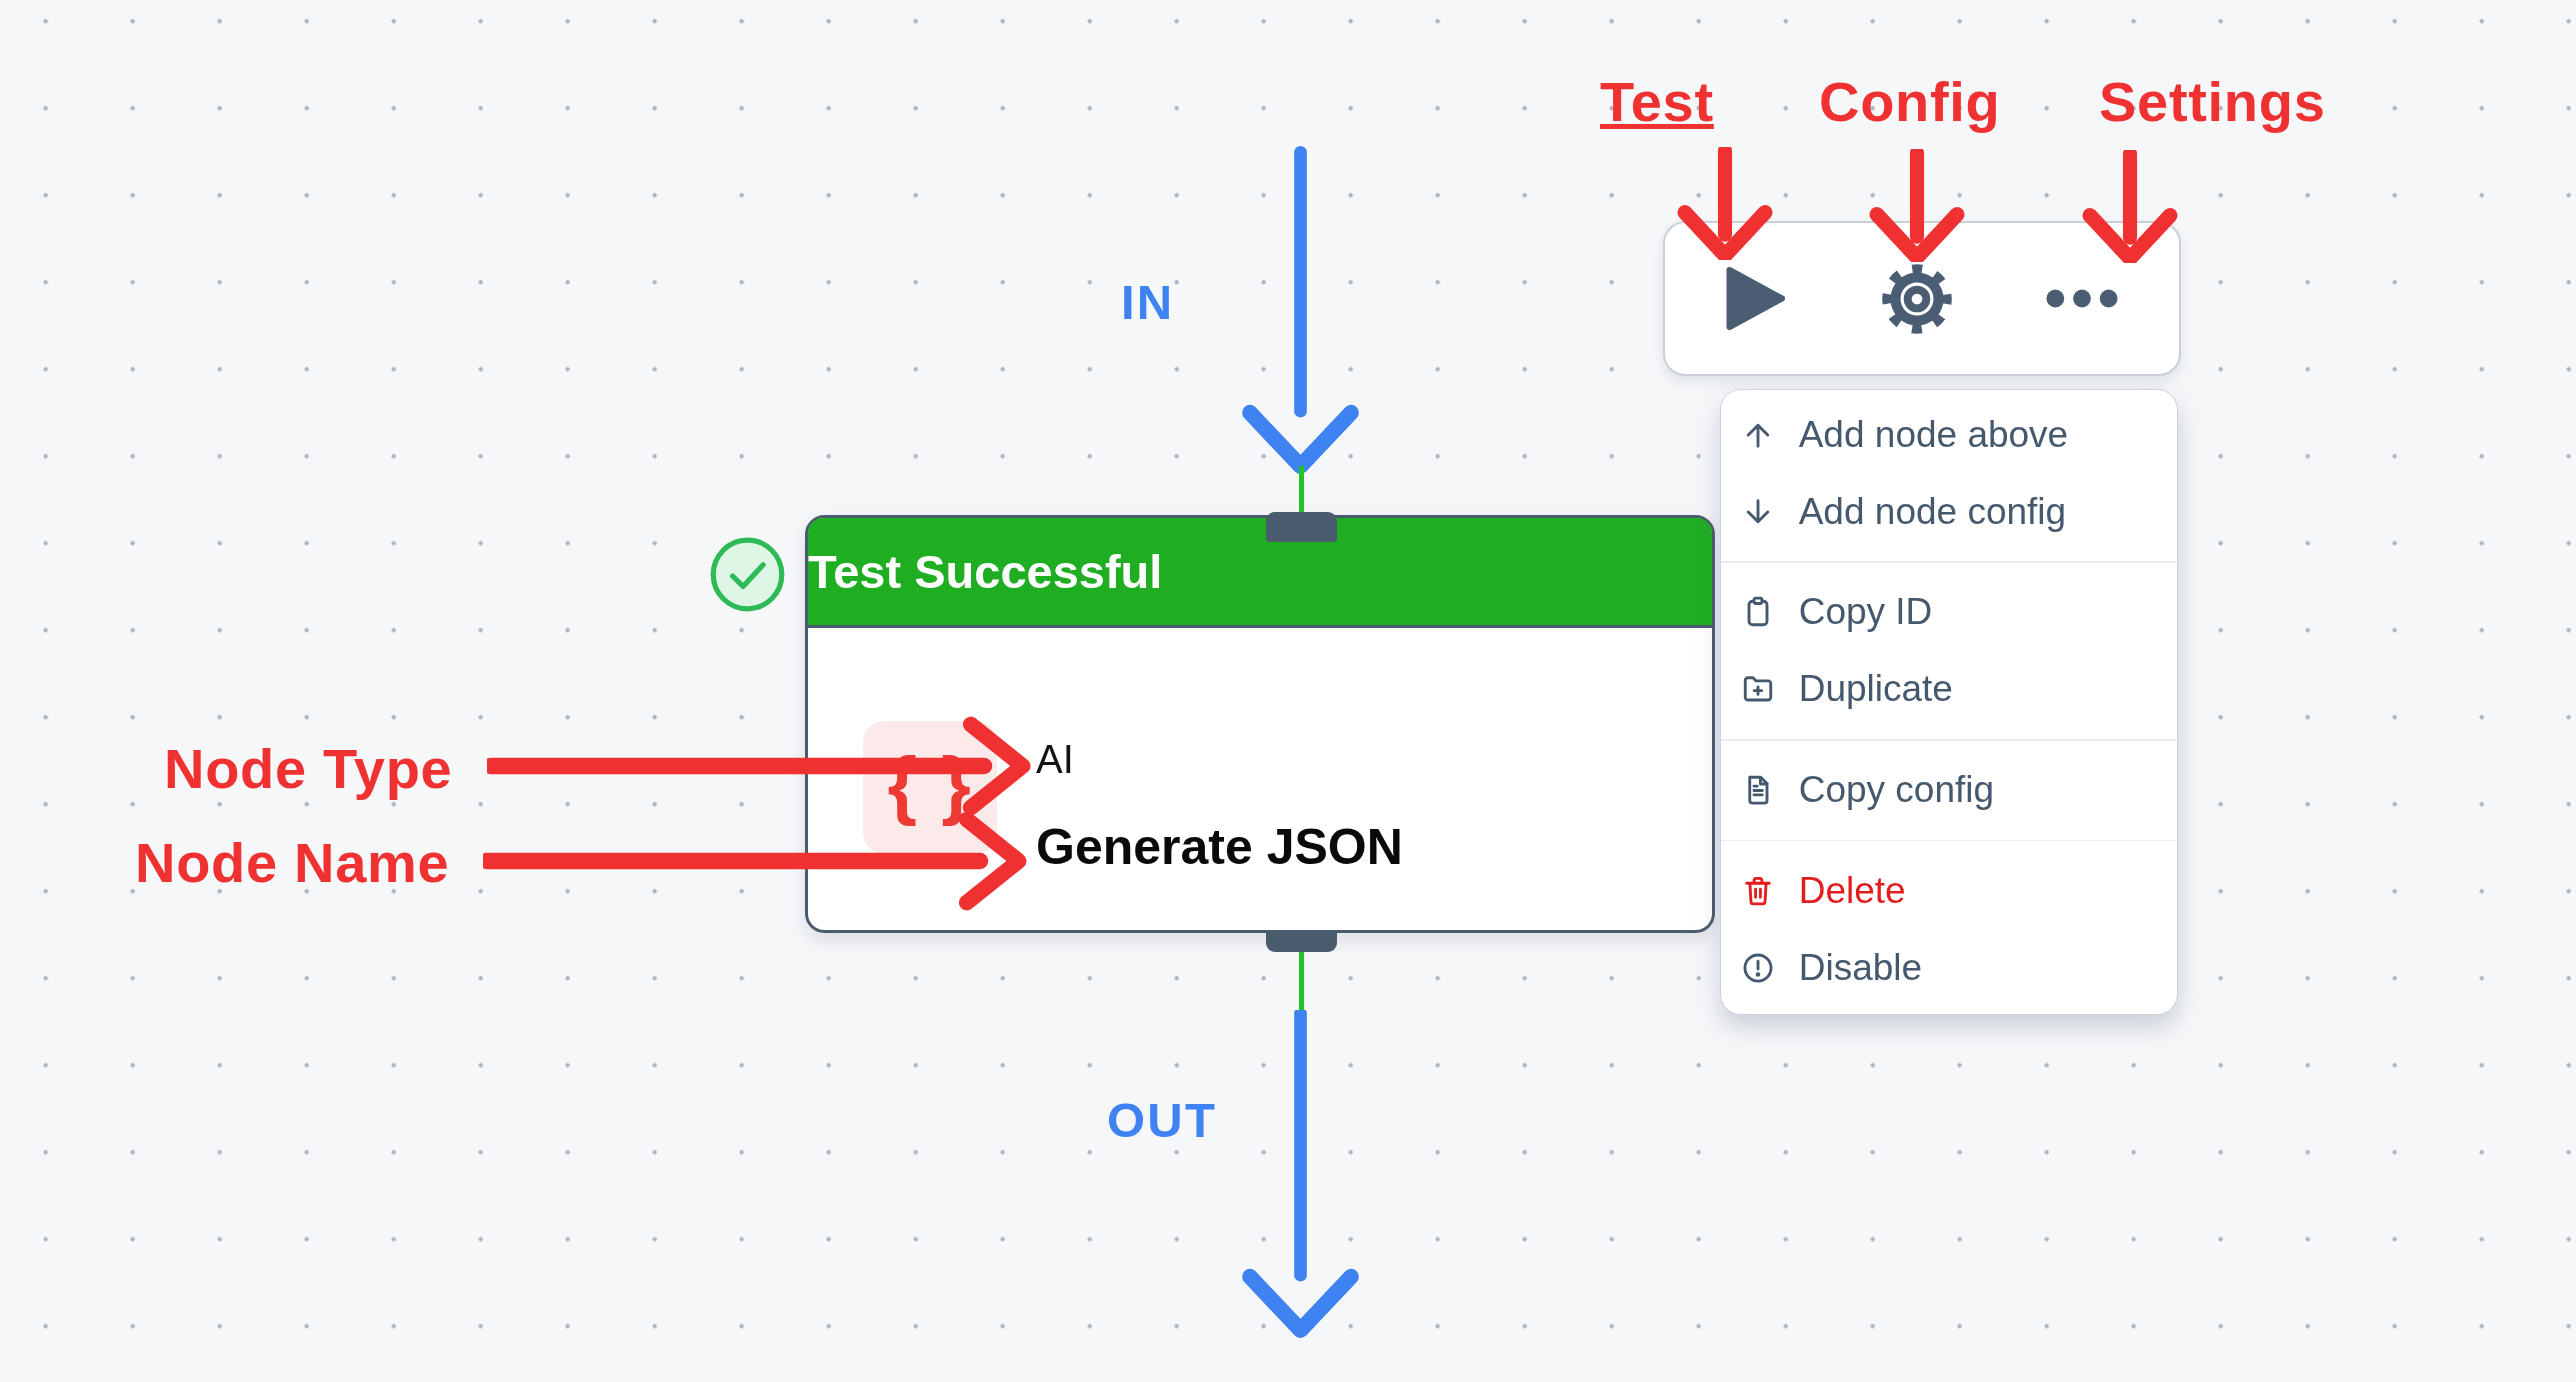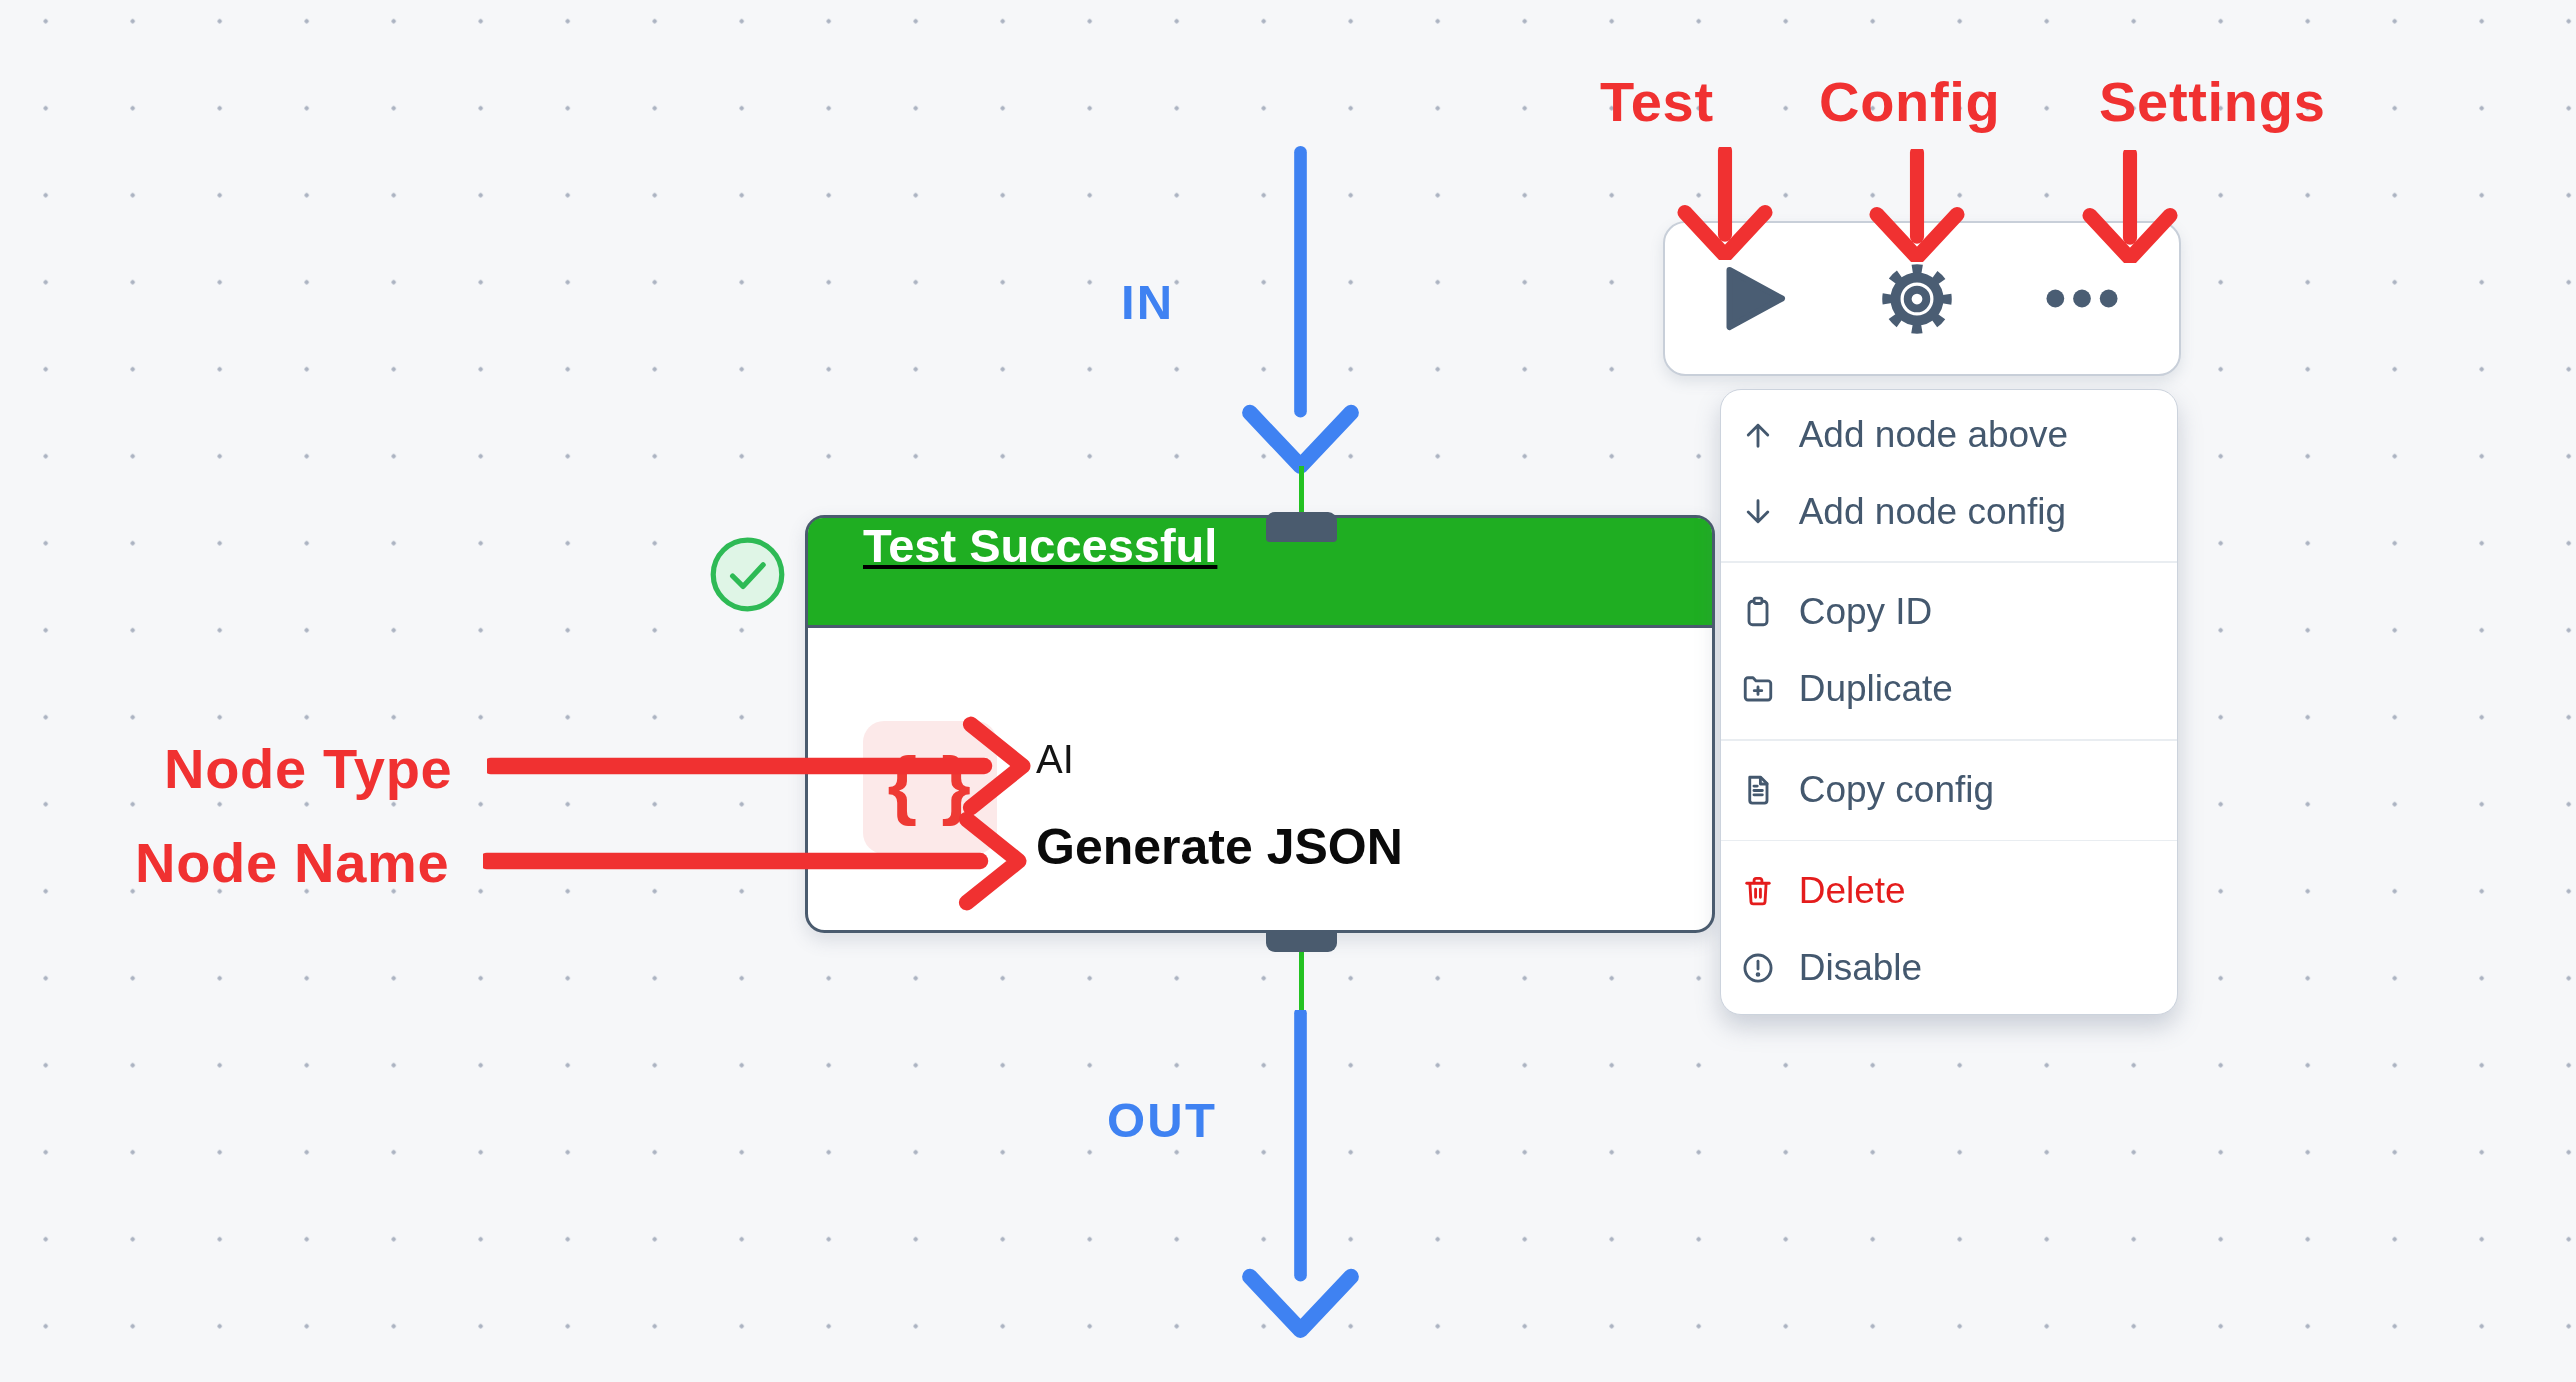--- a/index.html
+++ b/index.html
@@ -17,23 +17,22 @@
   .io-label{position:absolute;z-index:2;font-weight:bold;font-size:49px;color:#3f82f2;letter-spacing:2.2px;}
 
   
   .node-card{
     position:absolute;left:805px;top:515px;width:910px;height:418px;
     background:#ffffff;border:3.7px solid #4a5b6e;border-radius:19.4px;
     box-shadow:0 7.4px 18px rgba(80,95,120,.16);z-index:2;box-sizing:border-box;
   }
   .node-header{
     height:110px;background:#1fae22;border-bottom:3.7px solid #4a5b6e;
-    border-radius:15px 15px 0 0;display:flex;align-items:flex-start;padding-left:55px;
+    border-radius:15px 15px 0 0;display:flex;align-items:center;
     box-sizing:border-box;
-    text-decoration:underline;
   }
   .node-header-text{color:#ffffff;font-size:47px;font-weight:bold;}
   .type-chip{
     position:absolute;left:863px;top:721px;width:134px;height:133px;
     background:#fce9e9;border-radius:21px;z-index:4;
     display:flex;align-items:center;justify-content:center;
   }
   .type-chip span{font-size:76px;font-weight:bold;color:#ee3a34;letter-spacing:1.5px;padding-bottom:9px;}
   .node-type-text{position:absolute;left:1036px;top:737px;font-size:40px;color:#141414;z-index:4;}
   .node-name-text{position:absolute;left:1036px;top:818px;font-size:50px;font-weight:bold;color:#0a0a0a;z-index:4;}
@@ -181,21 +180,21 @@
     <div class="menu-item">
       <svg width="36" height="36" viewBox="0 0 24 24" fill="none" stroke="currentColor" stroke-width="1.9" stroke-linecap="round" stroke-linejoin="round">
         <circle cx="12" cy="12" r="8.7"></circle>
         <path d="M12 7.5v5.2"></path>
         <circle cx="12" cy="16.3" r="0.6" fill="currentColor"></circle>
       </svg>
       <span>Disable</span>
     </div>
   </div>
 
-  <div class="ann-label" style="left:1600px;top:69px;">Test</div>
+  <div class="ann-label" style="left:1600px;top:69px;text-decoration:underline;">Test</div>
   <div class="ann-label" style="left:1819px;top:69px;">Config</div>
   <div class="ann-label" style="left:2099px;top:69px;">Settings</div>
 
   <svg class="ann-arrow" style="left:1673px;top:147px;" width="104" height="113" viewBox="0 0 140 152">
     <path d="M70 5 V118" stroke="#f03131" stroke-width="19" stroke-linecap="round" fill="none"></path>
     <path d="M16 88 L70 146 L124 88" stroke="#f03131" stroke-width="20" stroke-linecap="round" stroke-linejoin="round" fill="none"></path>
   </svg>
   <svg class="ann-arrow" style="left:1865px;top:149px;" width="104" height="113" viewBox="0 0 140 152">
     <path d="M70 5 V118" stroke="#f03131" stroke-width="19" stroke-linecap="round" fill="none"></path>
     <path d="M16 88 L70 146 L124 88" stroke="#f03131" stroke-width="20" stroke-linecap="round" stroke-linejoin="round" fill="none"></path>

